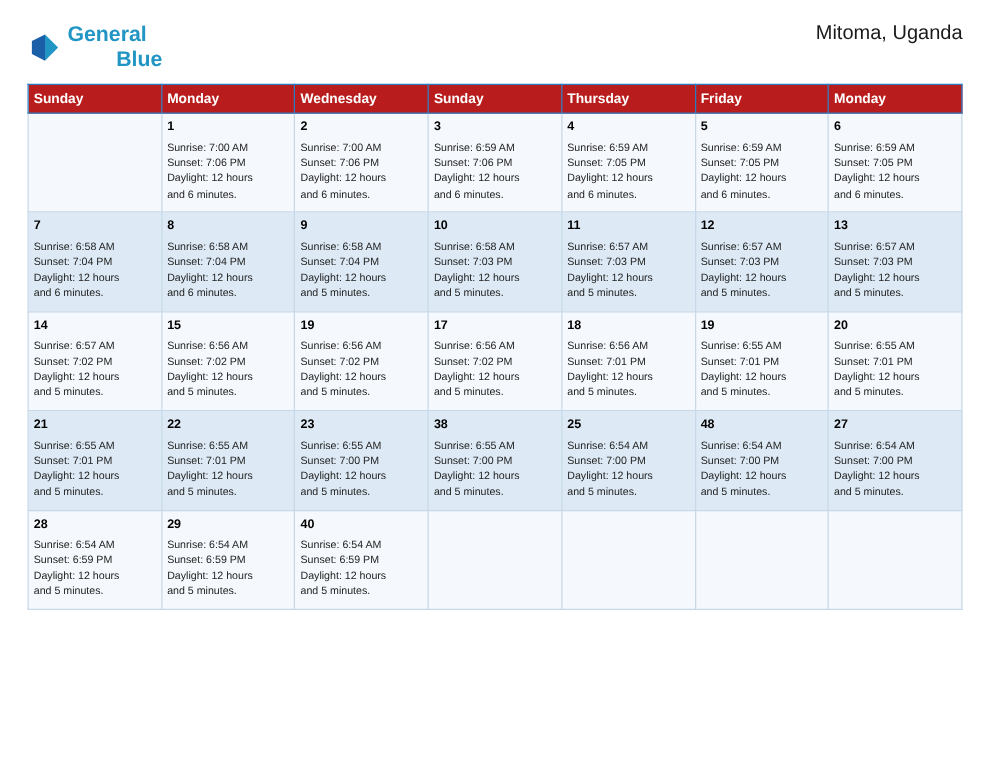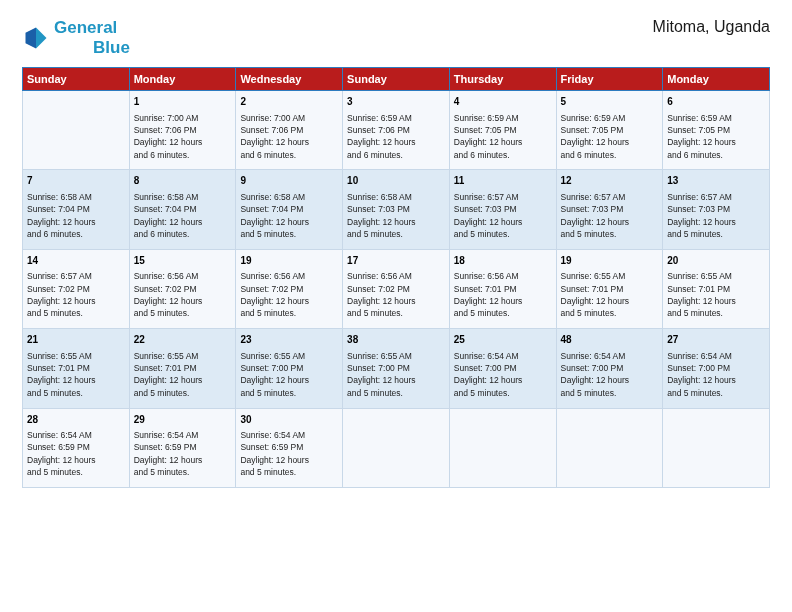--- a/index.html
+++ b/index.html
@@ -249,21 +249,21 @@
         <tr>
           <td>
             <span class="day-number">28</span>
             <div class="day-info">Sunrise: 6:54 AM<br>Sunset: 6:59 PM<br>Daylight: 12 hours<br>and 5 minutes.</div>
           </td>
           <td>
             <span class="day-number">29</span>
             <div class="day-info">Sunrise: 6:54 AM<br>Sunset: 6:59 PM<br>Daylight: 12 hours<br>and 5 minutes.</div>
           </td>
           <td>
-            <span class="day-number">30</span>
+            <span class="day-number">40</span>
             <div class="day-info">Sunrise: 6:54 AM<br>Sunset: 6:59 PM<br>Daylight: 12 hours<br>and 5 minutes.</div>
           </td>
           <td></td>
           <td></td>
           <td></td>
           <td></td>
         </tr>
       </tbody>
   </table>
 </div>

